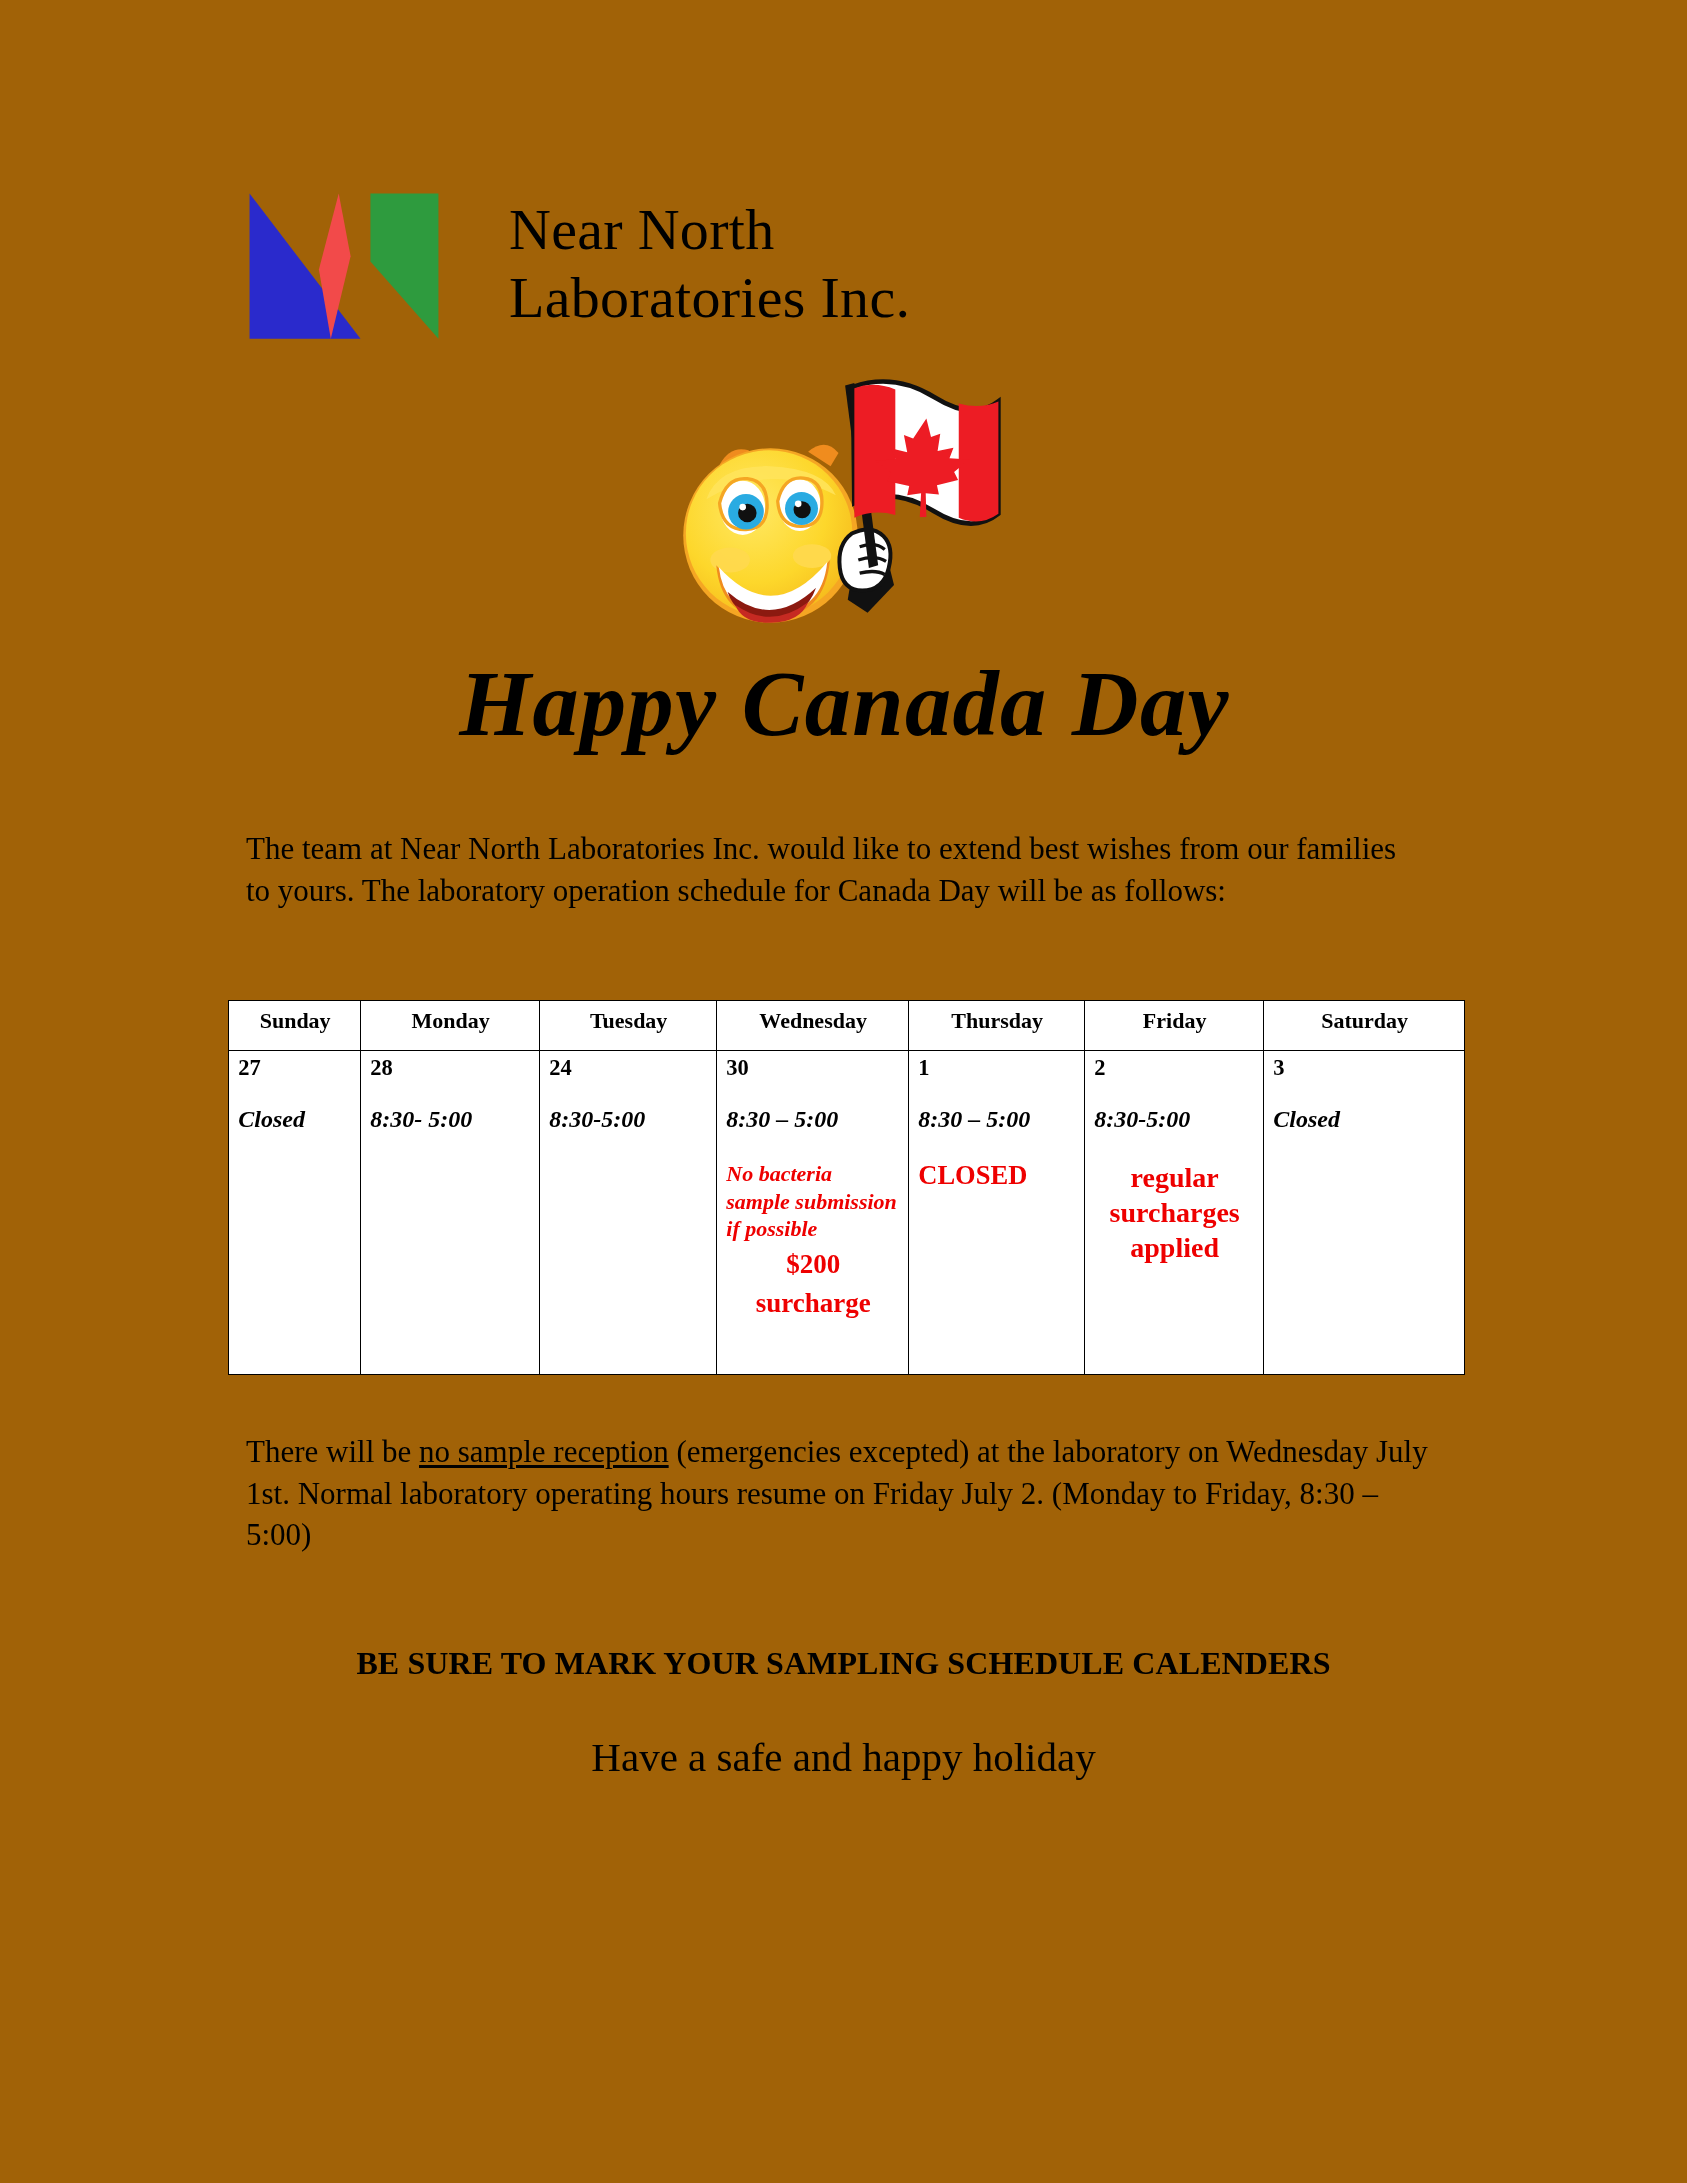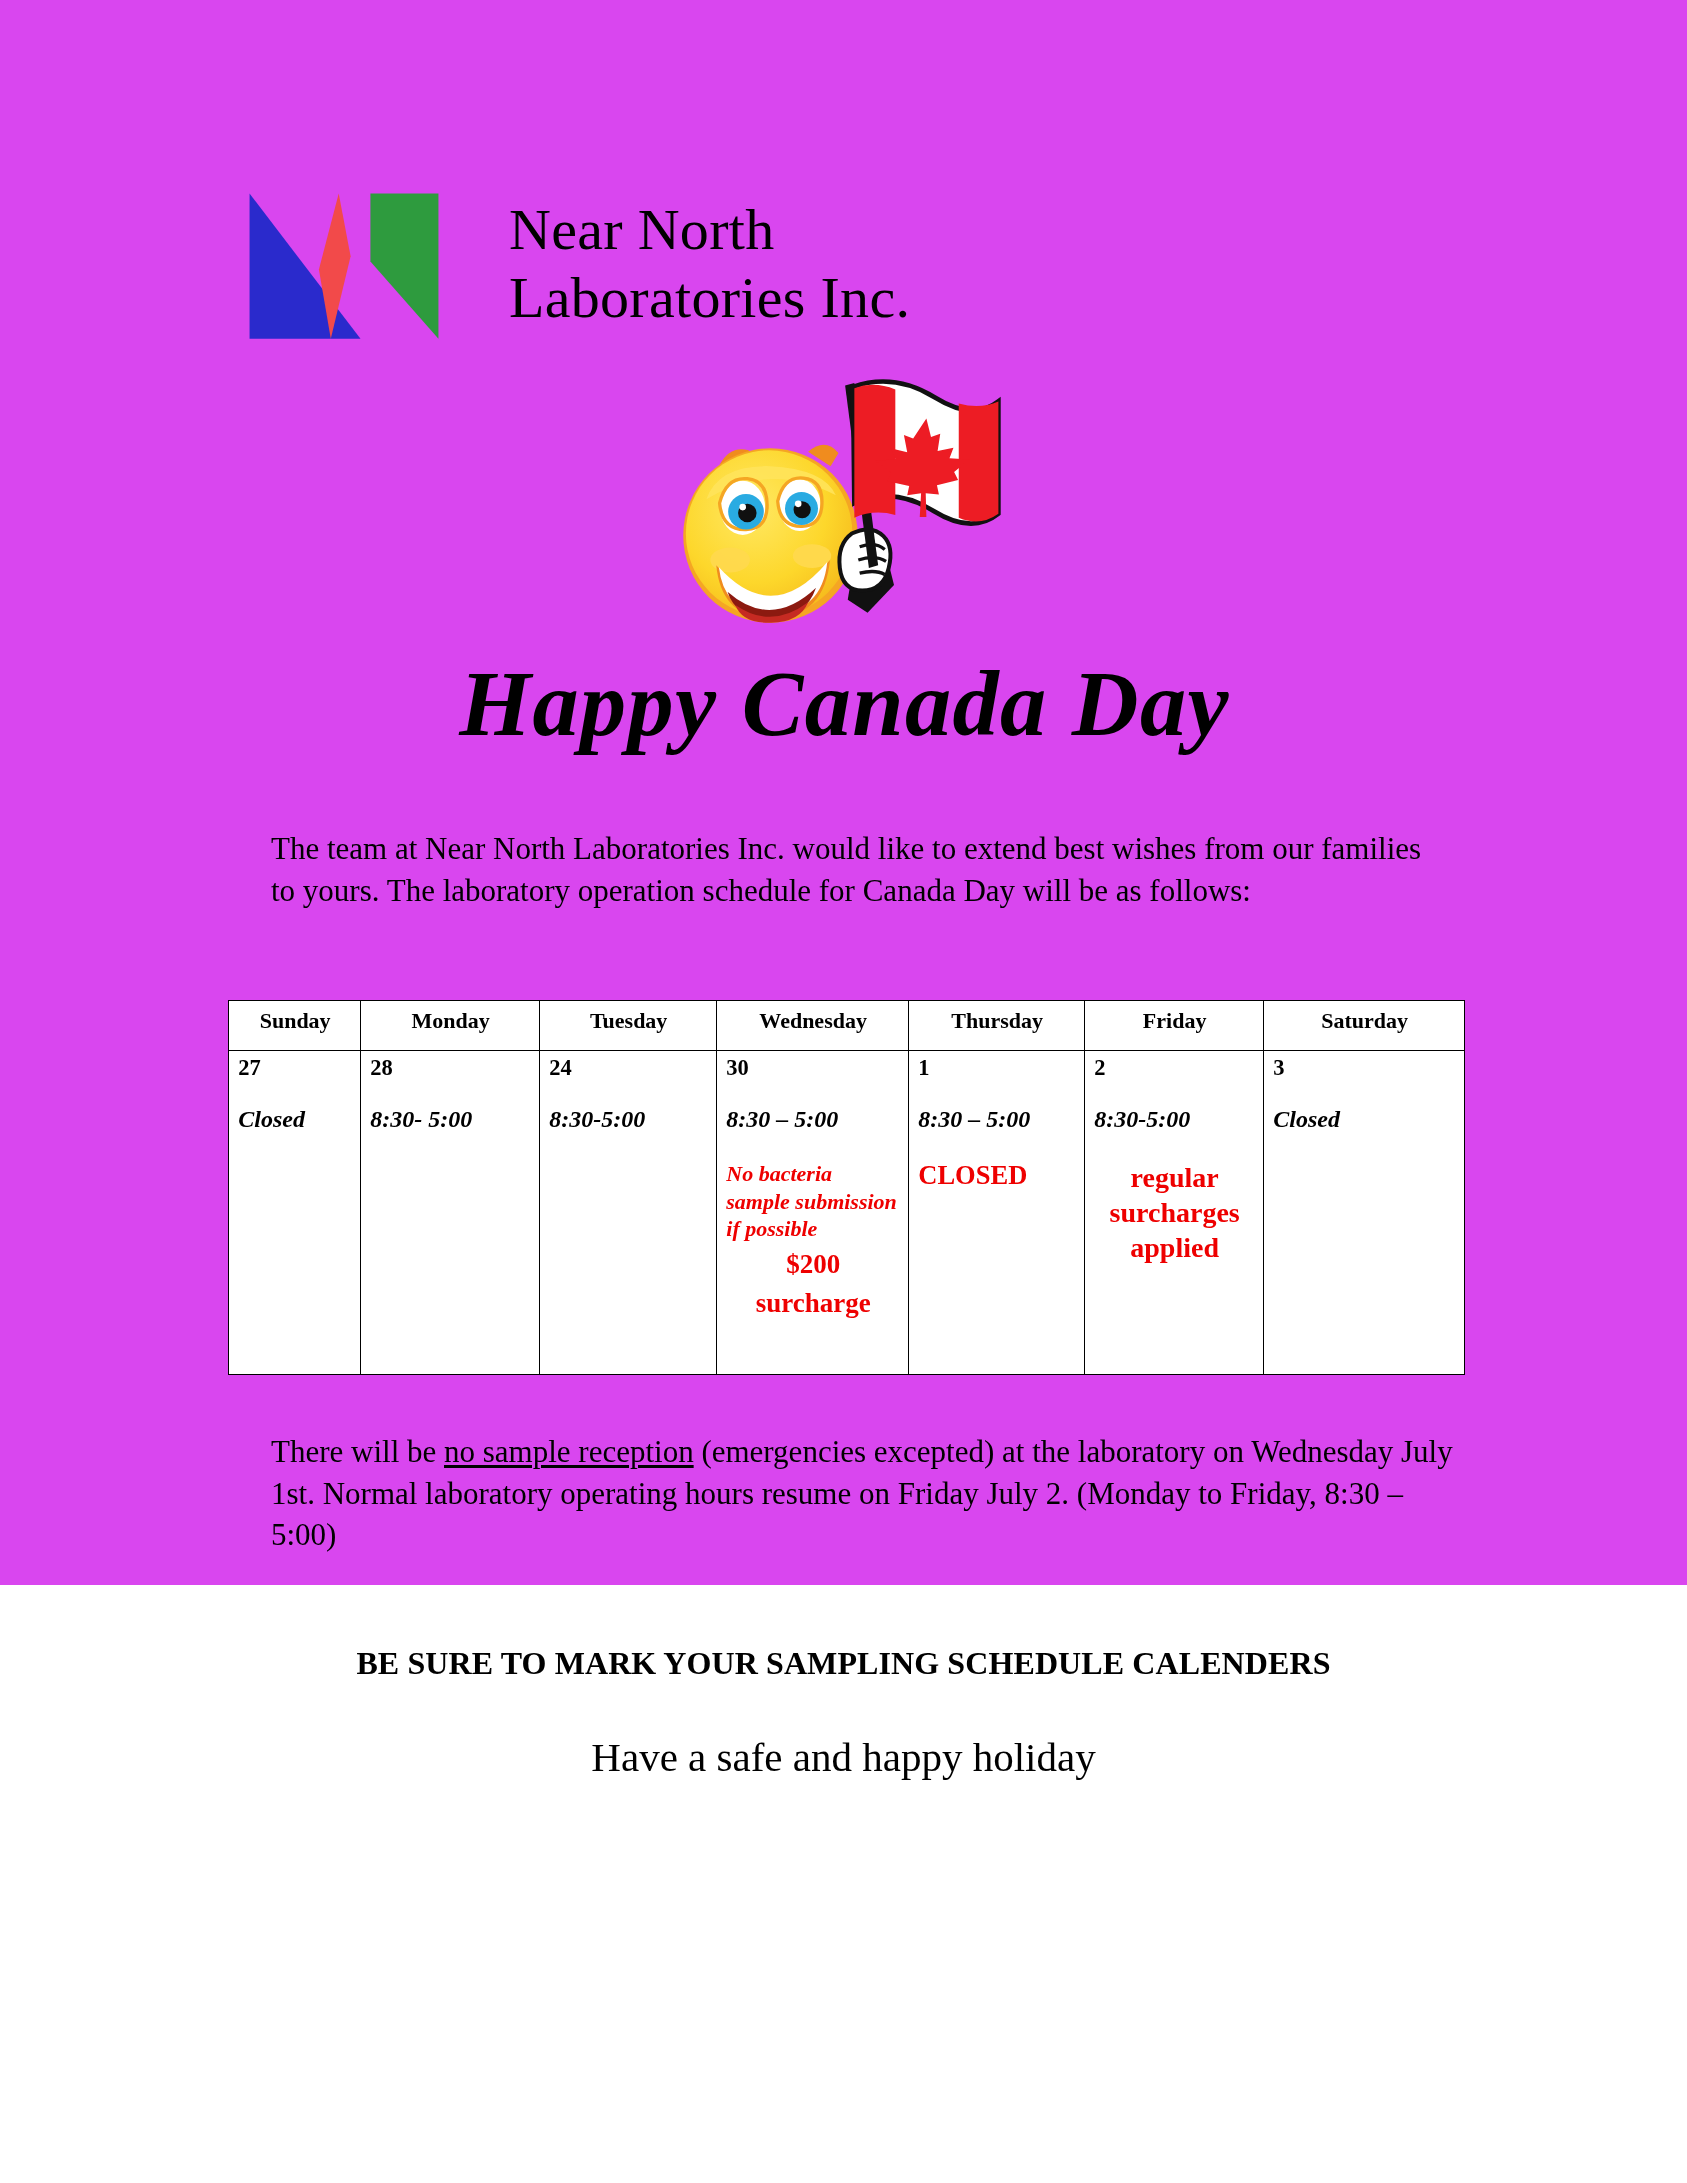--- a/index.html
+++ b/index.html
@@ -13,22 +13,22 @@
     font-family: "Liberation Serif", serif;
     color: #000000;
     position: relative;
     overflow: hidden;
   }
 
   .page {
     position: absolute;
     left: 0; top: 0;
     width: 1687px;
-    height: 1585px;
-    background: #d946ef;
+    height: 2183px;
+    background: #a16207;
   }
 
   
   .letterhead {
     position: absolute;
     left: 235px;
     top: 177px;
     display: flex;
     flex-direction: row;
     align-items: flex-start;
@@ -69,21 +69,20 @@
   }
   .script-headline svg { display: block; margin: 0 auto; }
 
   
   .body-text {
     position: absolute;
     font-family: "Liberation Serif", serif;
     font-size: 31px;
     line-height: 1.34;
     color: #000000;
-    margin-left: 25px;
   }
   #intro-paragraph {
     left: 246px;
     top: 828px;
     width: 1164px;
   }
   #closing-paragraph {
     left: 246px;
     top: 1431px;
     width: 1184px;

